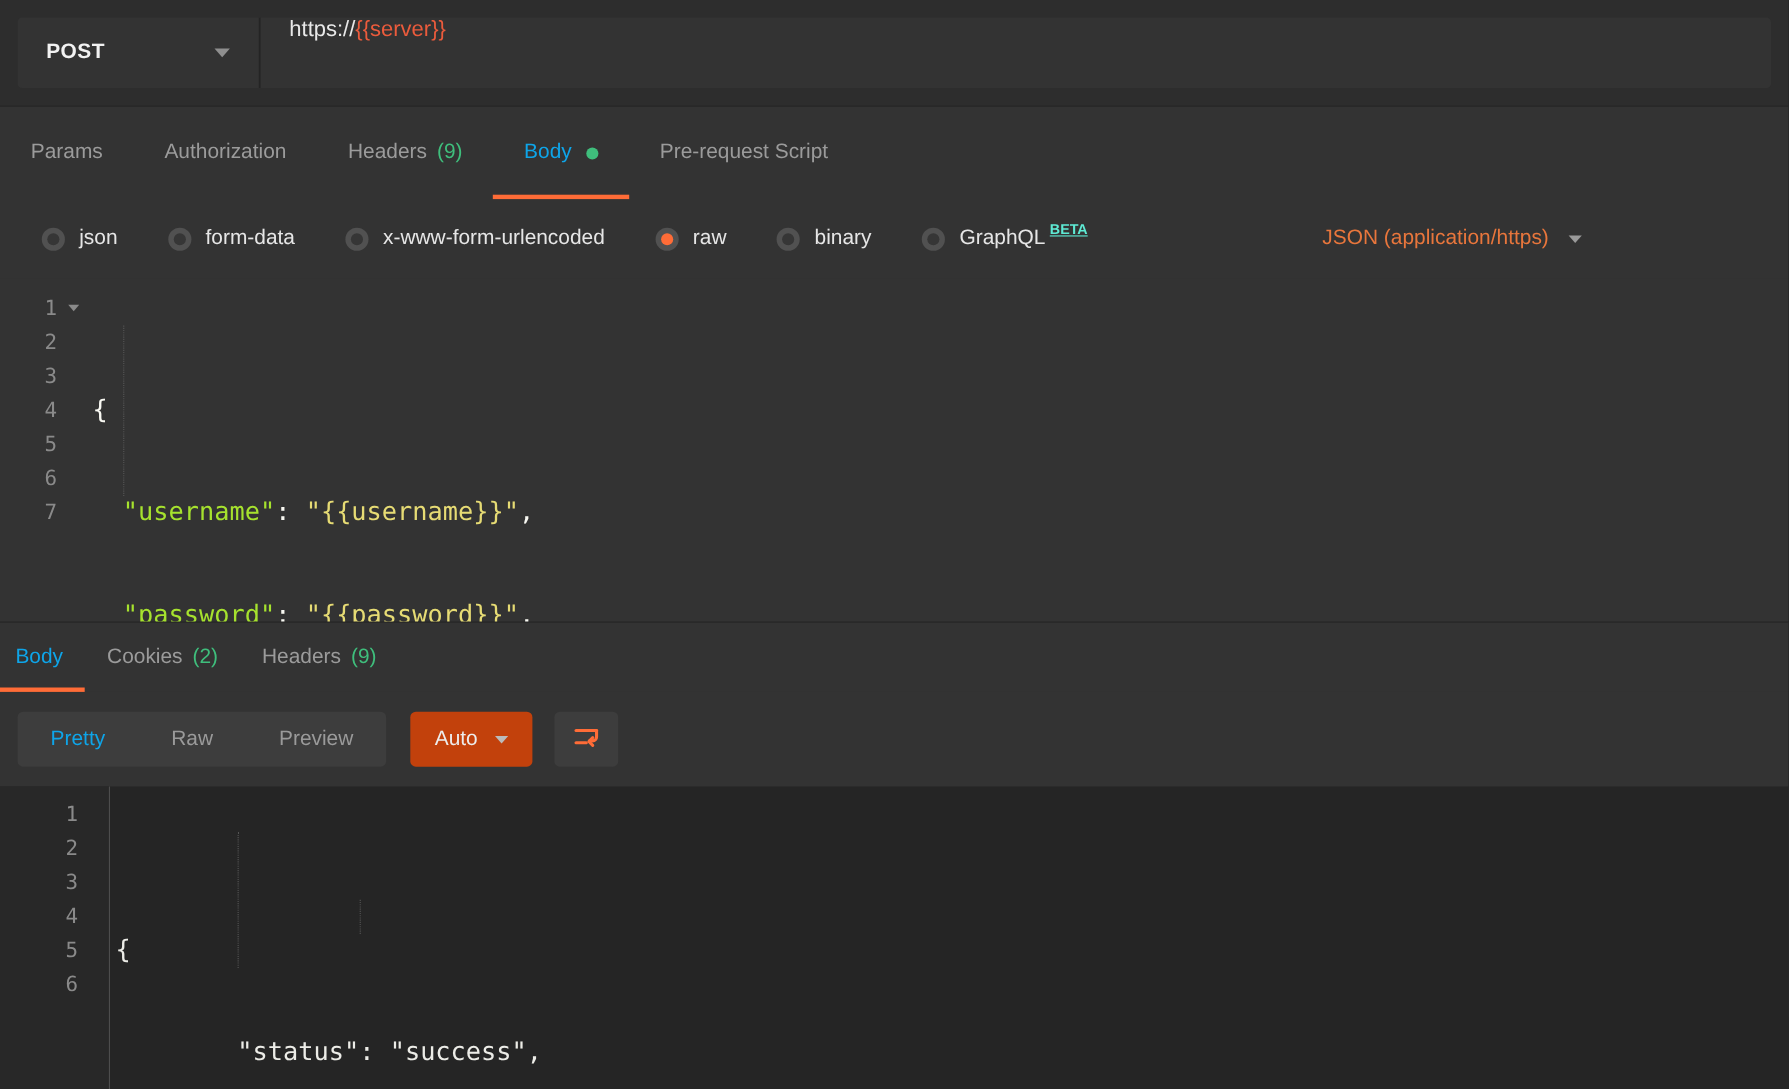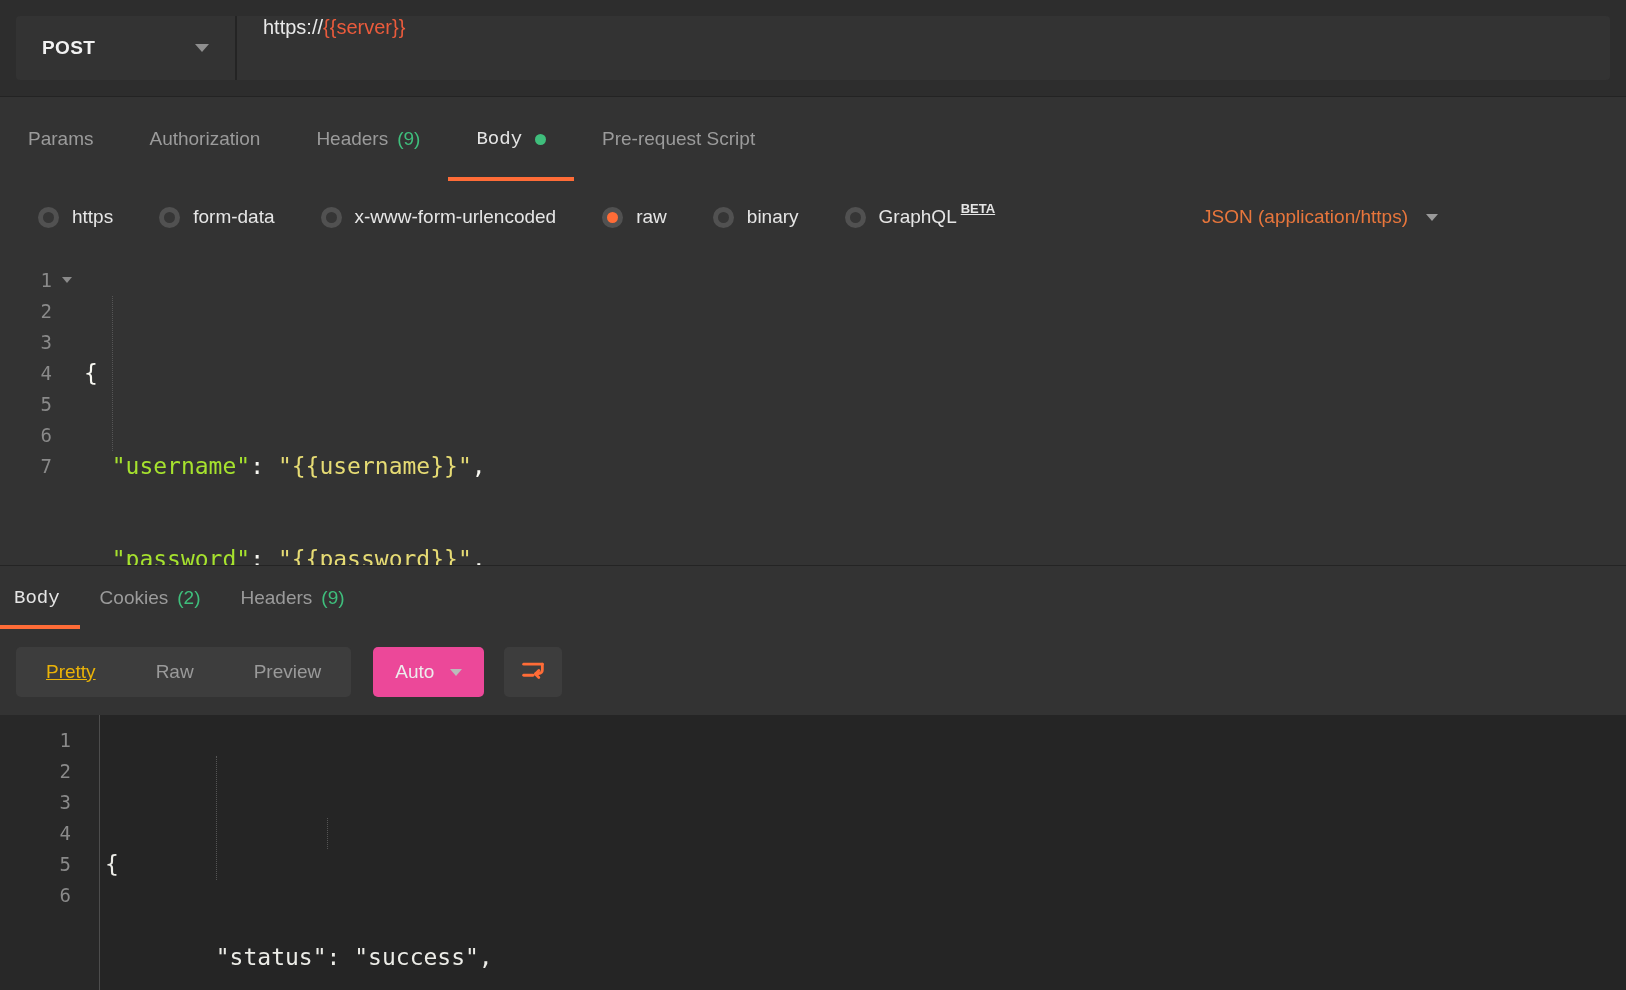--- a/index.html
+++ b/index.html
@@ -34,42 +34,42 @@
   }
   .url-var { color:#eb5b3c; }
 
   
   .req-tabs { height:84px; display:flex; align-items:stretch; background:#333333; }
   .tab {
     display:flex; align-items:center; padding:0 28px;
     font-size:19px; color:#9b9b9b; position:relative; cursor:pointer;
   }
   .tab .count { color:#3fbe7c; margin-left:9px; }
-  .tab.active { color:#e5e5e5;font-family:Liberation Mono, monospace; }
+  .tab.active { color:#0ea5e9; }
   .tab.active::after {
     content:""; position:absolute; left:0; right:0; bottom:0; height:4px; background:#ff6c37;
   }
   .body-dot { width:11px; height:11px; border-radius:50%; background:#3fbe7c; margin-left:13px; }
 
   
   .body-type-row {
     height:72px; display:flex; align-items:center; padding-left:38px;
     font-size:19px; color:#e6e6e6; background:#333333;
   }
   .option { display:flex; align-items:center; margin-right:46px; cursor:pointer; }
   .radio {
     width:21px; height:21px; border-radius:50%; background:#515151;
     position:relative; margin-right:13px; flex:0 0 auto;
   }
   .radio::after {
     content:""; position:absolute; inset:5px; border-radius:50%; background:#363636;
   }
   .option.selected .radio::after { background:#ff6c37; }
   .beta-badge {
-    font-size:13px; color:#e5e5e5; margin-left:4px; font-weight:700;
+    font-size:13px; color:#5eead4; margin-left:4px; font-weight:700;
     position:relative; top:-9px;text-decoration:underline;
   }
   .content-type {
     margin-left:auto; margin-right:188px; display:flex; align-items:center;
     gap:18px; color:#e8763c; cursor:pointer;
   }
   .content-type .caret-down { border-top-color:#9a9a9a; border-left-width:6px; border-right-width:6px; border-top-width:7px; }
   .editor { display:flex; }
   .gutter {
     flex:0 0 auto; padding-top:12px; font-family:"DejaVu Sans Mono", monospace;
@@ -105,23 +105,23 @@
   }
   .res-tabs .tab { padding:0 20px; }
   .res-tabs .tab:first-child { padding-left:14px; }
 
   
   .res-toolbar { height:86px; display:flex; align-items:center; padding-left:16px; background:#333333; }
   .segmented { display:flex; background:#3d3d3d; border-radius:5px; overflow:hidden; height:50px; }
   .seg {
     padding:0 30px; line-height:50px; font-size:19px; color:#9a9a9a; cursor:pointer;
   }
-  .seg.active { color:#eab308;text-decoration:underline; }
+  .seg.active { color:#0ea5e9; }
   .format-select {
-    margin-left:22px; height:50px; background:#ec4899; border-radius:5px;
+    margin-left:22px; height:50px; background:#c2410c; border-radius:5px;
     display:flex; align-items:center; gap:16px; padding:0 22px;
     font-size:19px; color:#ededed; cursor:pointer;
   }
   .format-select .caret-down { border-top-color:#bbbbbb; border-left-width:6px; border-right-width:6px; border-top-width:7px; }
   .wrap-btn {
     margin-left:20px; width:58px; height:50px; background:#3d3d3d; border-radius:5px;
     display:flex; align-items:center; justify-content:center; cursor:pointer;
   }
 
   
@@ -166,21 +166,21 @@
       <span class="body-dot"></span>
     </div>
     <div class="tab">
       <span>Pre-request Script</span>
     </div>
   </nav>
 
   <div class="body-type-row">
     <div class="option">
       <span class="radio"></span>
-      <span>https</span>
+      <span>json</span>
     </div>
     <div class="option">
       <span class="radio"></span>
       <span>form-data</span>
     </div>
     <div class="option">
       <span class="radio"></span>
       <span>x-www-form-urlencoded</span>
     </div>
     <div class="option selected">

